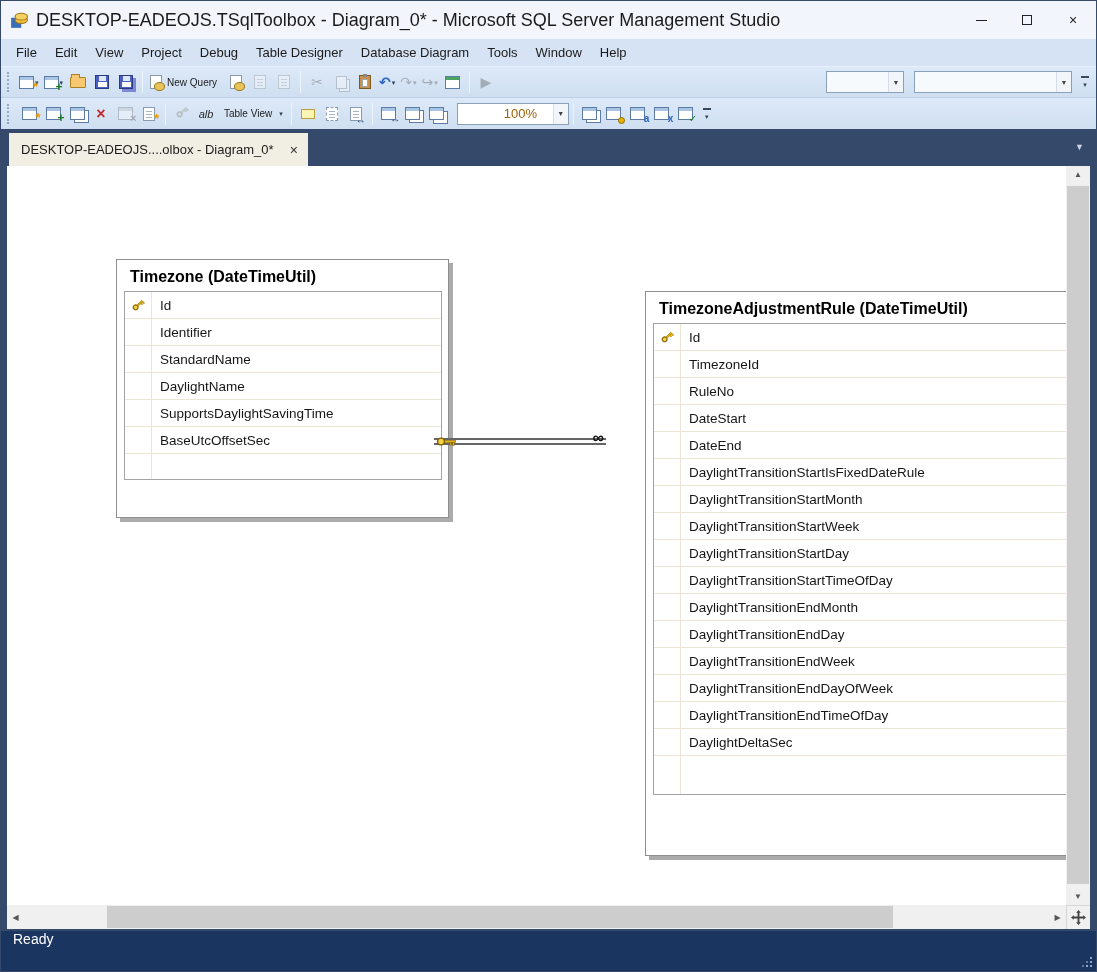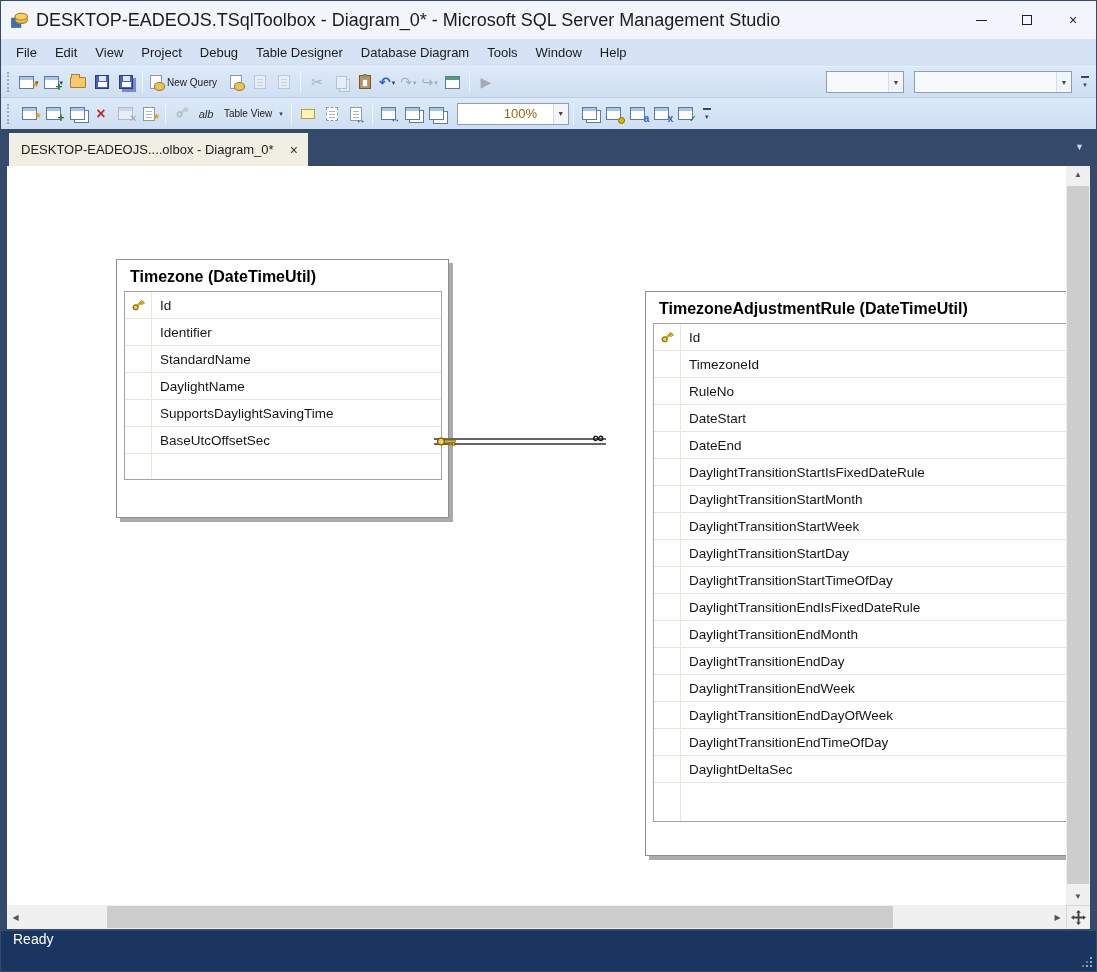--- a/index.html
+++ b/index.html
@@ -582,33 +582,20 @@
                       <circle cx="4.2" cy="8" r="2.7" fill="#f5d24a" stroke="#8a6a00" stroke-width="1.3"></circle>
                       <rect x="7" y="7.2" width="7.8" height="1.9" fill="#e8b400" stroke="#8a6a00" stroke-width="0.6"></rect>
                       <rect x="11" y="9" width="1.5" height="2.2" fill="#e8b400" stroke="#8a6a00" stroke-width="0.5"></rect>
                       <rect x="13.4" y="9" width="1.5" height="2.8" fill="#e8b400" stroke="#8a6a00" stroke-width="0.5"></rect>
                     </g>
                   </svg>
                 </span>
                 <span class="drow-name">DaylightTransitionStartTimeOfDay</span>
               </div>
 
-              <div class="drow">
-                <span class="drow-icon" style="visibility: hidden;">
-                  <svg width="14" height="14" viewBox="0 0 16 16">
-                    <g transform="rotate(-45 8 8)">
-                      <circle cx="4.2" cy="8" r="2.7" fill="#f5d24a" stroke="#8a6a00" stroke-width="1.3"></circle>
-                      <rect x="7" y="7.2" width="7.8" height="1.9" fill="#e8b400" stroke="#8a6a00" stroke-width="0.6"></rect>
-                      <rect x="11" y="9" width="1.5" height="2.2" fill="#e8b400" stroke="#8a6a00" stroke-width="0.5"></rect>
-                      <rect x="13.4" y="9" width="1.5" height="2.8" fill="#e8b400" stroke="#8a6a00" stroke-width="0.5"></rect>
-                    </g>
-                  </svg>
-                </span>
-                <span class="drow-name">DaylightTransitionEndIsFixedDateRule</span>
-              </div>
 
               <div class="drow">
                 <span class="drow-icon" style="visibility: hidden;">
                   <svg width="14" height="14" viewBox="0 0 16 16">
                     <g transform="rotate(-45 8 8)">
                       <circle cx="4.2" cy="8" r="2.7" fill="#f5d24a" stroke="#8a6a00" stroke-width="1.3"></circle>
                       <rect x="7" y="7.2" width="7.8" height="1.9" fill="#e8b400" stroke="#8a6a00" stroke-width="0.6"></rect>
                       <rect x="11" y="9" width="1.5" height="2.2" fill="#e8b400" stroke="#8a6a00" stroke-width="0.5"></rect>
                       <rect x="13.4" y="9" width="1.5" height="2.8" fill="#e8b400" stroke="#8a6a00" stroke-width="0.5"></rect>
                     </g>

